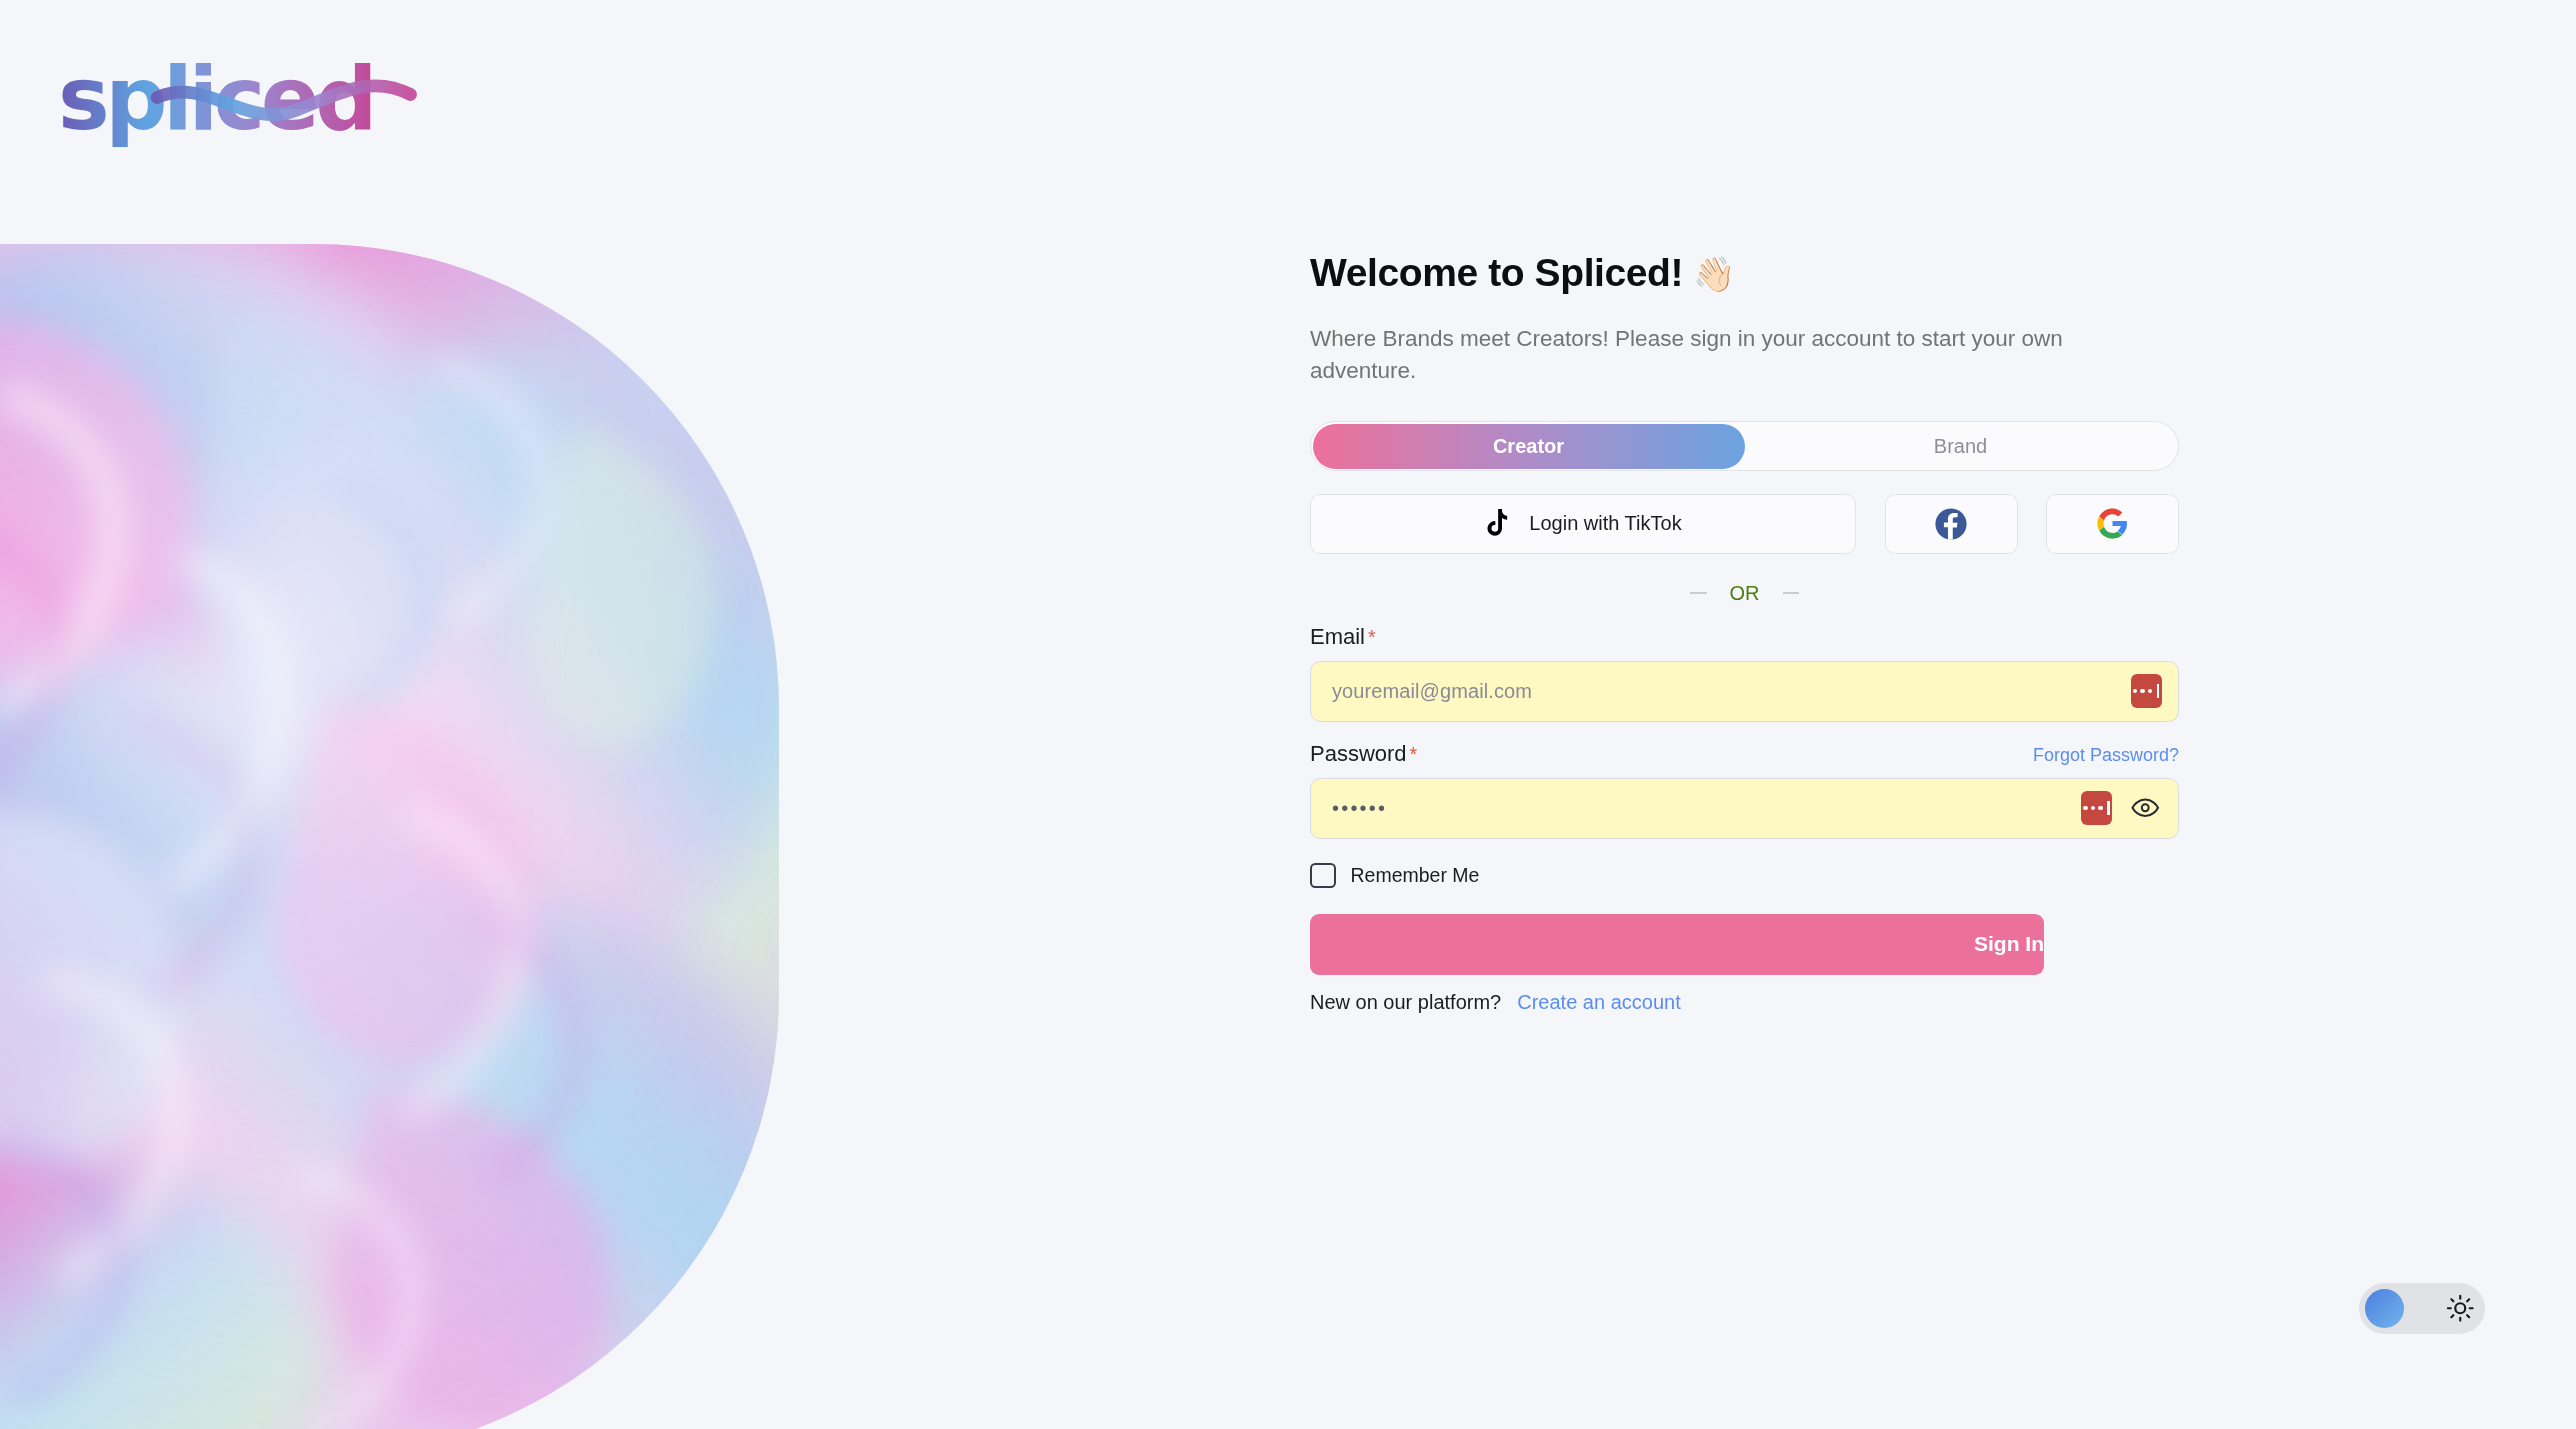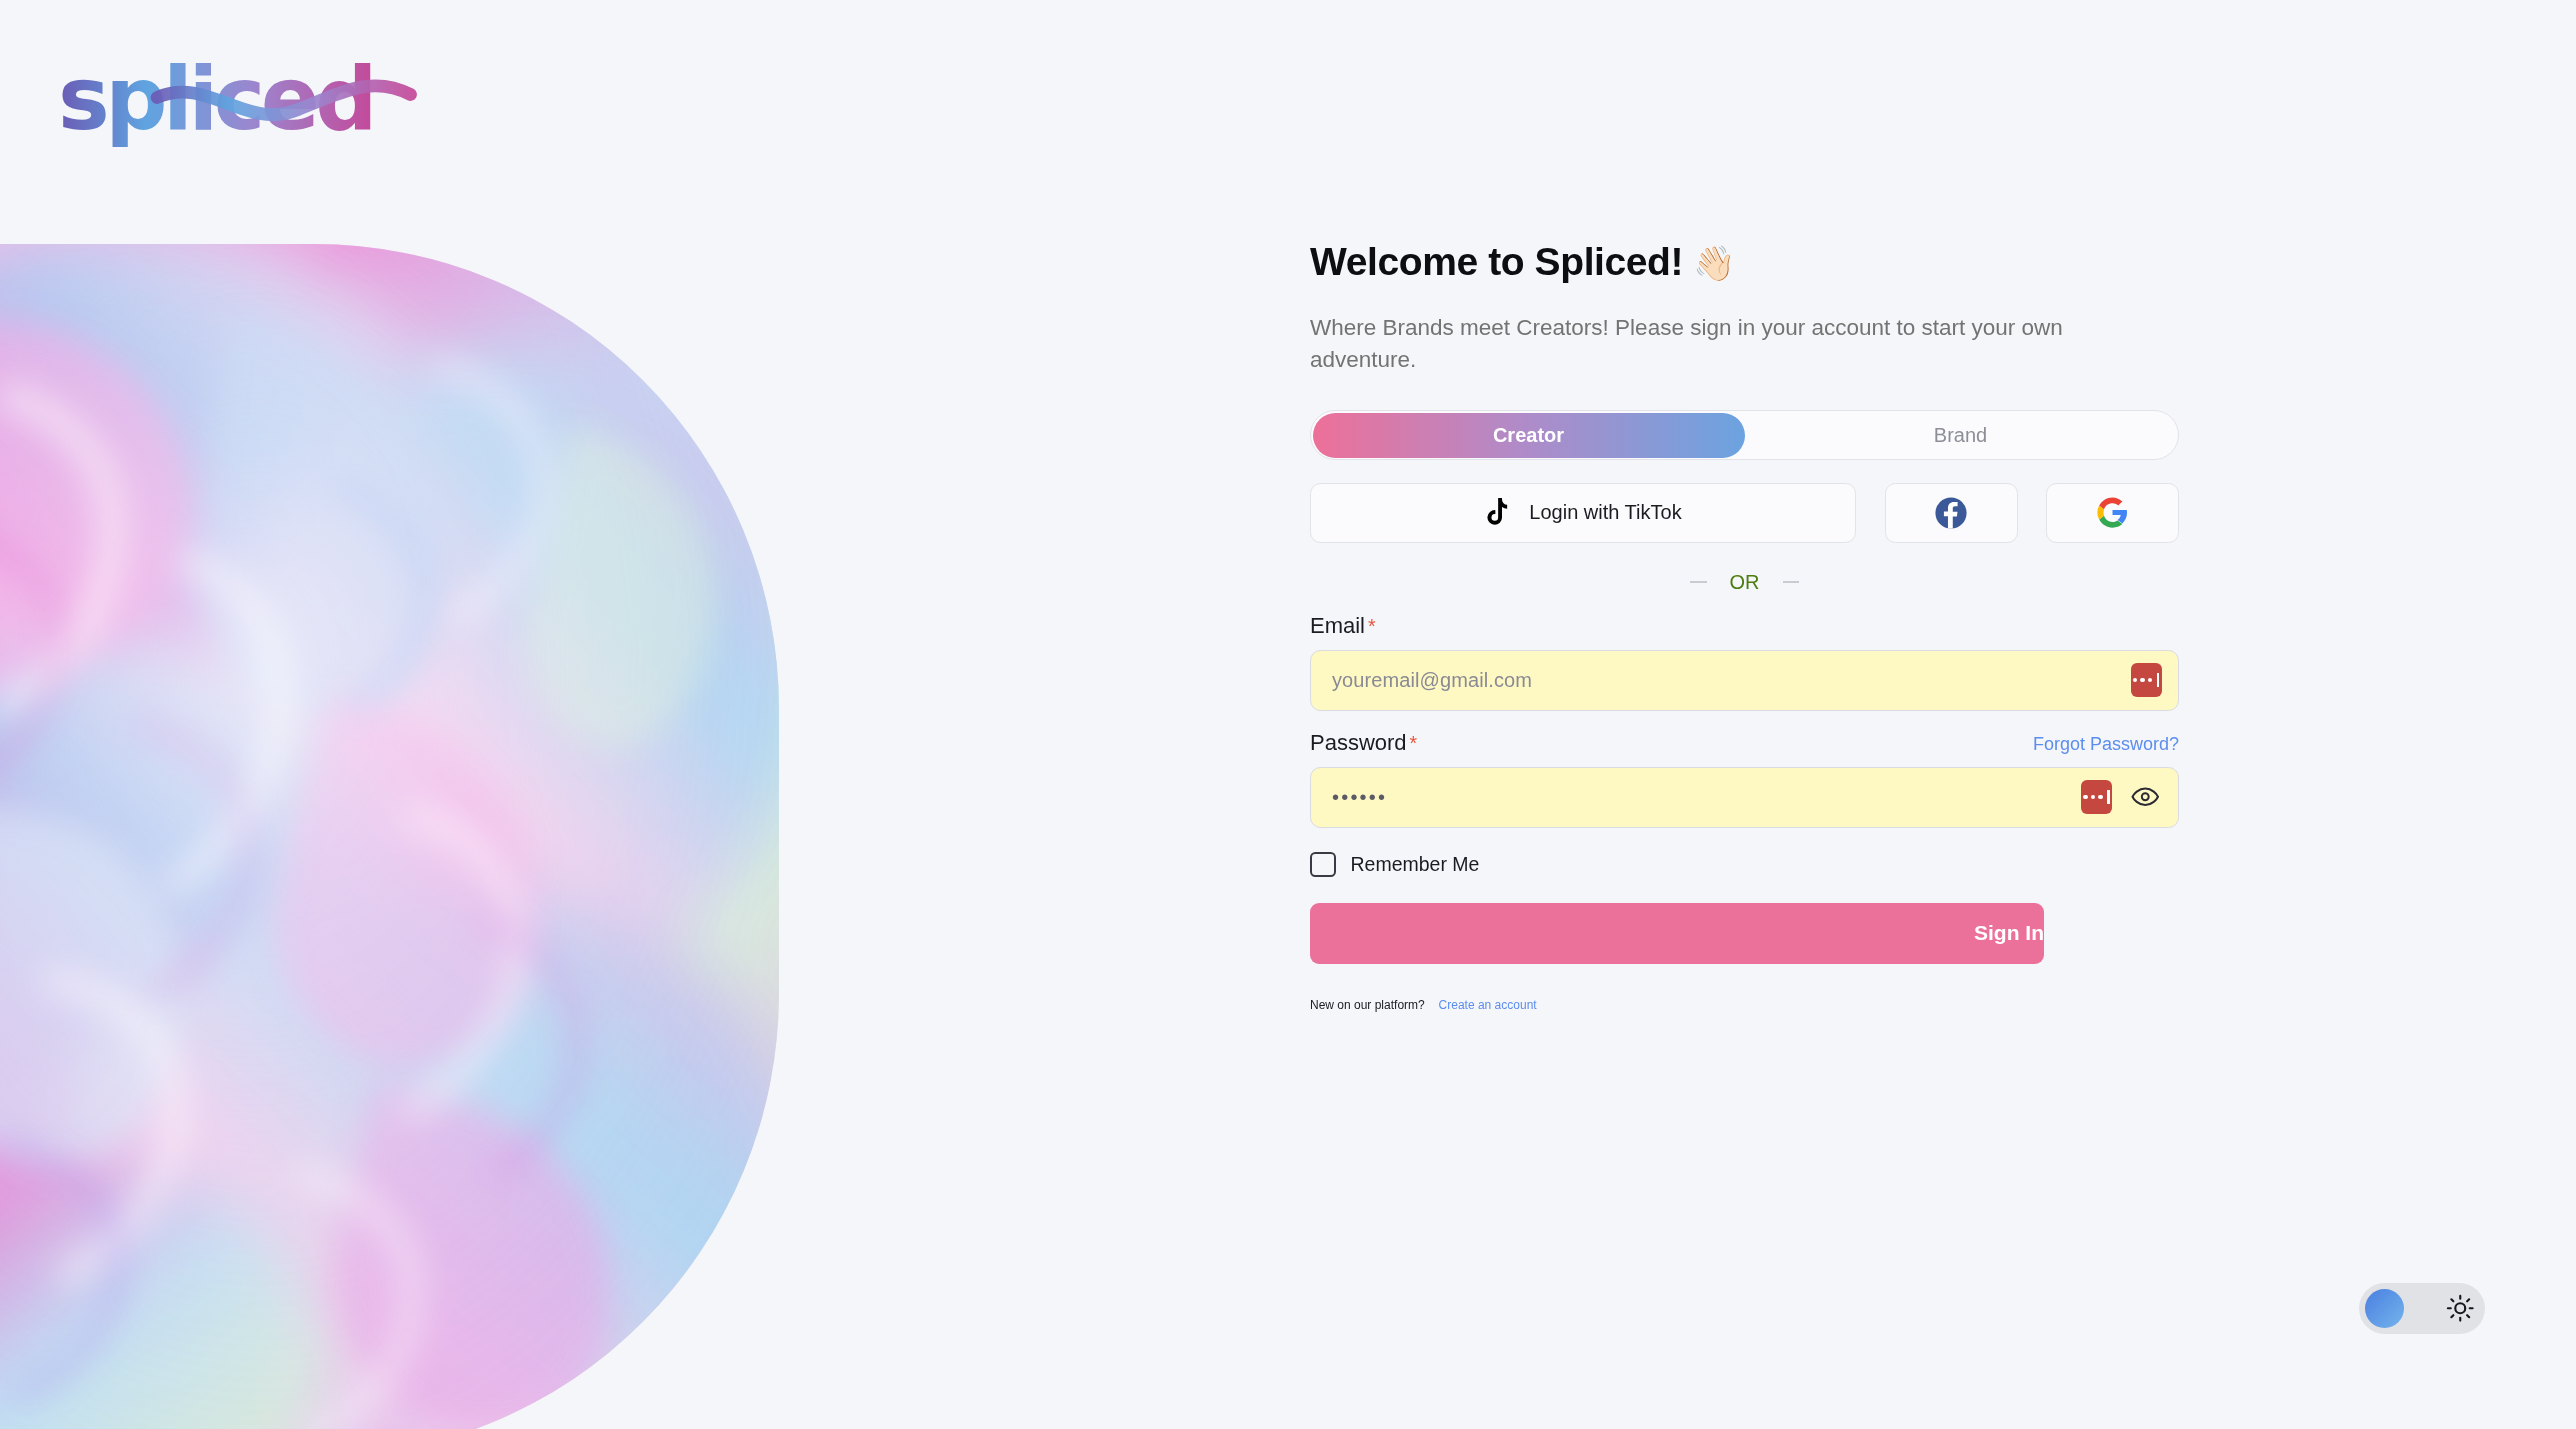--- a/index.html
+++ b/index.html
@@ -19,21 +19,21 @@
   
   .art {
     position: absolute; left: -90px; top: 244px;
     width: 869px; height: 1214px;
     border-radius: 0 465px 465px 0;
     overflow: hidden;
   }
   .art-svg { display:block; width: 100%; height: 100%; }
 
   
-  .form-col { position: absolute; left: 1310px; top: 240px; width: 869px; }
+  .form-col { position: absolute; left: 1310px; top: 251px; width: 869px; }
 
   .title {
     font-size: 39px; font-weight: 700; color: #0d0d12;
     letter-spacing: -0.4px; line-height: 1.15; white-space: nowrap;
   }
   .title .wave { font-size: 34px; }
   .subtitle {
     margin-top: 27px; font-size: 22.5px; line-height: 1.45;
     color: #737373; font-weight: 400; max-width: 835px;
   }
@@ -106,21 +106,21 @@
   }
   .remember-lbl { font-size: 19.5px; color: #1b1b22; cursor: pointer; }
 
   
   .submit-btn {
     margin-top: 25.5px; width: 734px; height: 61px; border: none; border-radius: 9px;
     background: #ec719a; color: #fff; font-size: 21px; font-weight: 600;
     font-family: inherit; cursor: pointer; text-align: right;
   }
 
-  .signup-row { margin-top: 34px; font-size: 12px; color: #1b1b22; }
+  .signup-row { margin-top: 16px; font-size: 20px; color: #1b1b22; }
   .signup-link { color: #5b8def; margin-left: 10.5px; cursor: pointer; text-decoration: none; }
 
   
   .theme-toggle {
     position: absolute; left: 2359px; top: 1283px;
     width: 126px; height: 51px; border-radius: 25.5px; background: #e1e2e6;
     display: flex; align-items: center; justify-content: space-between;
     padding: 0 10.5px 0 6px; cursor: pointer;
   }
   .knob {

